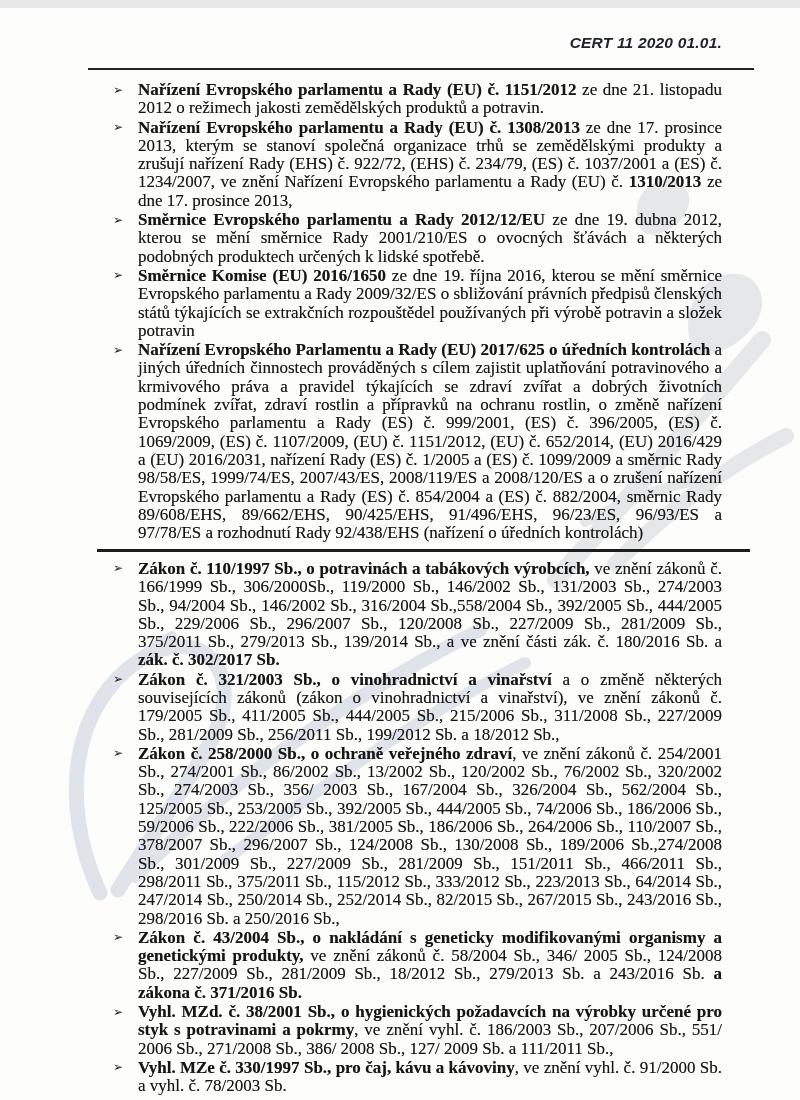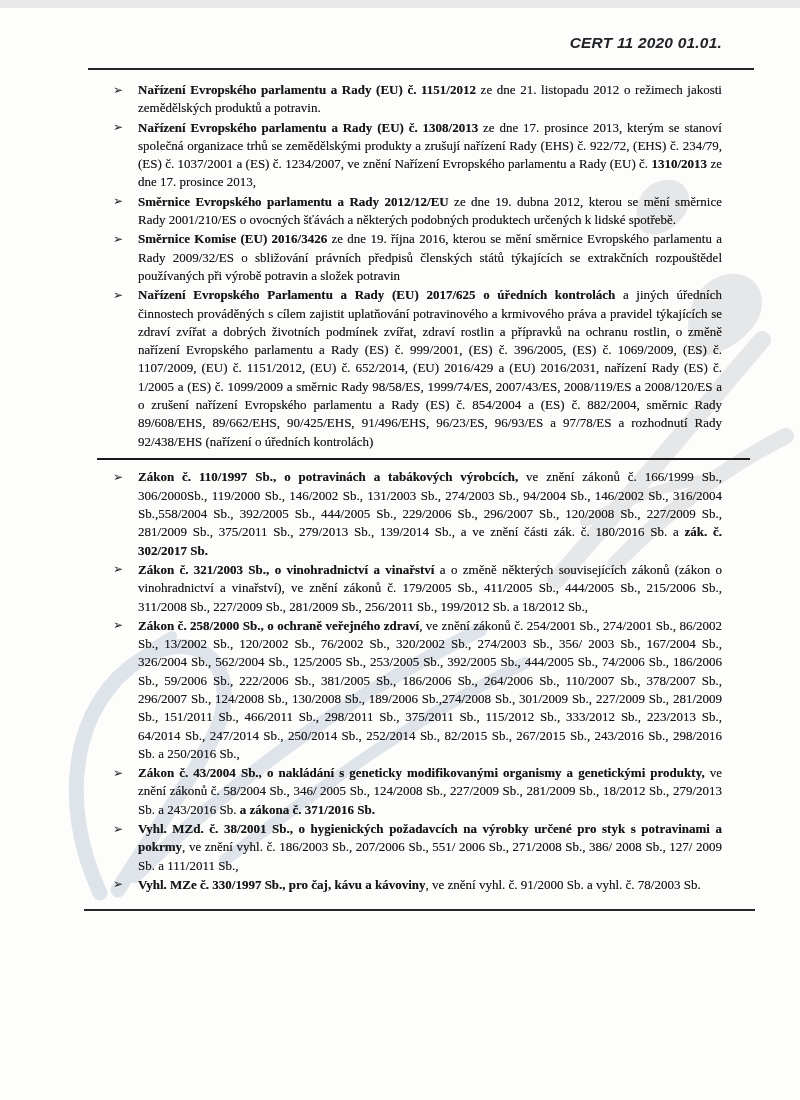--- a/index.html
+++ b/index.html
@@ -32,21 +32,21 @@
   .list{margin:11px 78px 0 112px;}
   #cz-list{margin-top:8px;}
   .bullet{position:relative;margin-top:1px;}
   .marker{
     position:absolute;left:1px;top:1.5px;
     font-family:"DejaVu Sans", sans-serif;
     font-size:12px;color:#1c1c1c;
   }
   .body{
     margin:0 0 0 26px;
-    font-size:13px;line-height:18.3px;
+    font-size:17px;line-height:18.3px;
     text-align:justify;
     color:#161616;
     text-shadow:0 0 .4px rgba(25,25,25,.5);
   }
   .b{font-weight:bold;}
   .footer{
     margin-top:6px;text-align:center;
     font-family:"Liberation Sans", sans-serif;
     font-size:13.5px;color:#1d1d1d;
   }
@@ -89,21 +89,21 @@
         <div class="bullet">
           <span class="marker">➢</span>
           <p class="body"><span class="b">Nařízení Evropského parlamentu a Rady (EU) č. 1308/2013</span><span> ze dne 17. prosince 2013, kterým se stanoví společná organizace trhů se zemědělskými produkty a zrušují nařízení Rady (EHS) č. 922/72, (EHS) č. 234/79, (ES) č. 1037/2001 a (ES) č. 1234/2007, ve znění Nařízení Evropského parlamentu a Rady (EU) č. </span><span class="b">1310/2013</span><span> ze dne 17. prosince 2013,</span></p>
         </div>
         <div class="bullet">
           <span class="marker">➢</span>
           <p class="body"><span class="b">Směrnice Evropského parlamentu a Rady 2012/12/EU</span><span> ze dne 19. dubna 2012, kterou se mění směrnice Rady 2001/210/ES o ovocných šťávách a některých podobných produktech určených k lidské spotřebě.</span></p>
         </div>
         <div class="bullet">
           <span class="marker">➢</span>
-          <p class="body"><span class="b">Směrnice Komise (EU) 2016/3426</span><span> ze dne 19. října 2016, kterou se mění směrnice Evropského parlamentu a Rady 2009/32/ES o sbližování právních předpisů členských států týkajících se extrakčních rozpouštědel používaných při výrobě potravin a složek potravin</span></p>
+          <p class="body"><span class="b">Směrnice Komise (EU) 2016/1650</span><span> ze dne 19. října 2016, kterou se mění směrnice Evropského parlamentu a Rady 2009/32/ES o sbližování právních předpisů členských států týkajících se extrakčních rozpouštědel používaných při výrobě potravin a složek potravin</span></p>
         </div>
         <div class="bullet">
           <span class="marker">➢</span>
           <p class="body"><span class="b">Nařízení Evropského Parlamentu a Rady (EU) 2017/625 o úředních kontrolách</span><span> a jiných úředních činnostech prováděných s cílem zajistit uplatňování potravinového a krmivového práva a pravidel týkajících se zdraví zvířat a dobrých životních podmínek zvířat, zdraví rostlin a přípravků na ochranu rostlin, o změně nařízení Evropského parlamentu a Rady (ES) č. 999/2001, (ES) č. 396/2005, (ES) č. 1069/2009, (ES) č. 1107/2009, (EU) č. 1151/2012, (EU) č. 652/2014, (EU) 2016/429 a (EU) 2016/2031, nařízení Rady (ES) č. 1/2005 a (ES) č. 1099/2009 a směrnic Rady 98/58/ES, 1999/74/ES, 2007/43/ES, 2008/119/ES a 2008/120/ES a o zrušení nařízení Evropského parlamentu a Rady (ES) č. 854/2004 a (ES) č. 882/2004, směrnic Rady 89/608/EHS, 89/662/EHS, 90/425/EHS, 91/496/EHS, 96/23/ES, 96/93/ES a 97/78/ES a rozhodnutí Rady 92/438/EHS (nařízení o úředních kontrolách)</span></p>
         </div>
       </div>
 
     <div class="rule rule-mid"></div>
 
     <div class="list" id="cz-list">

